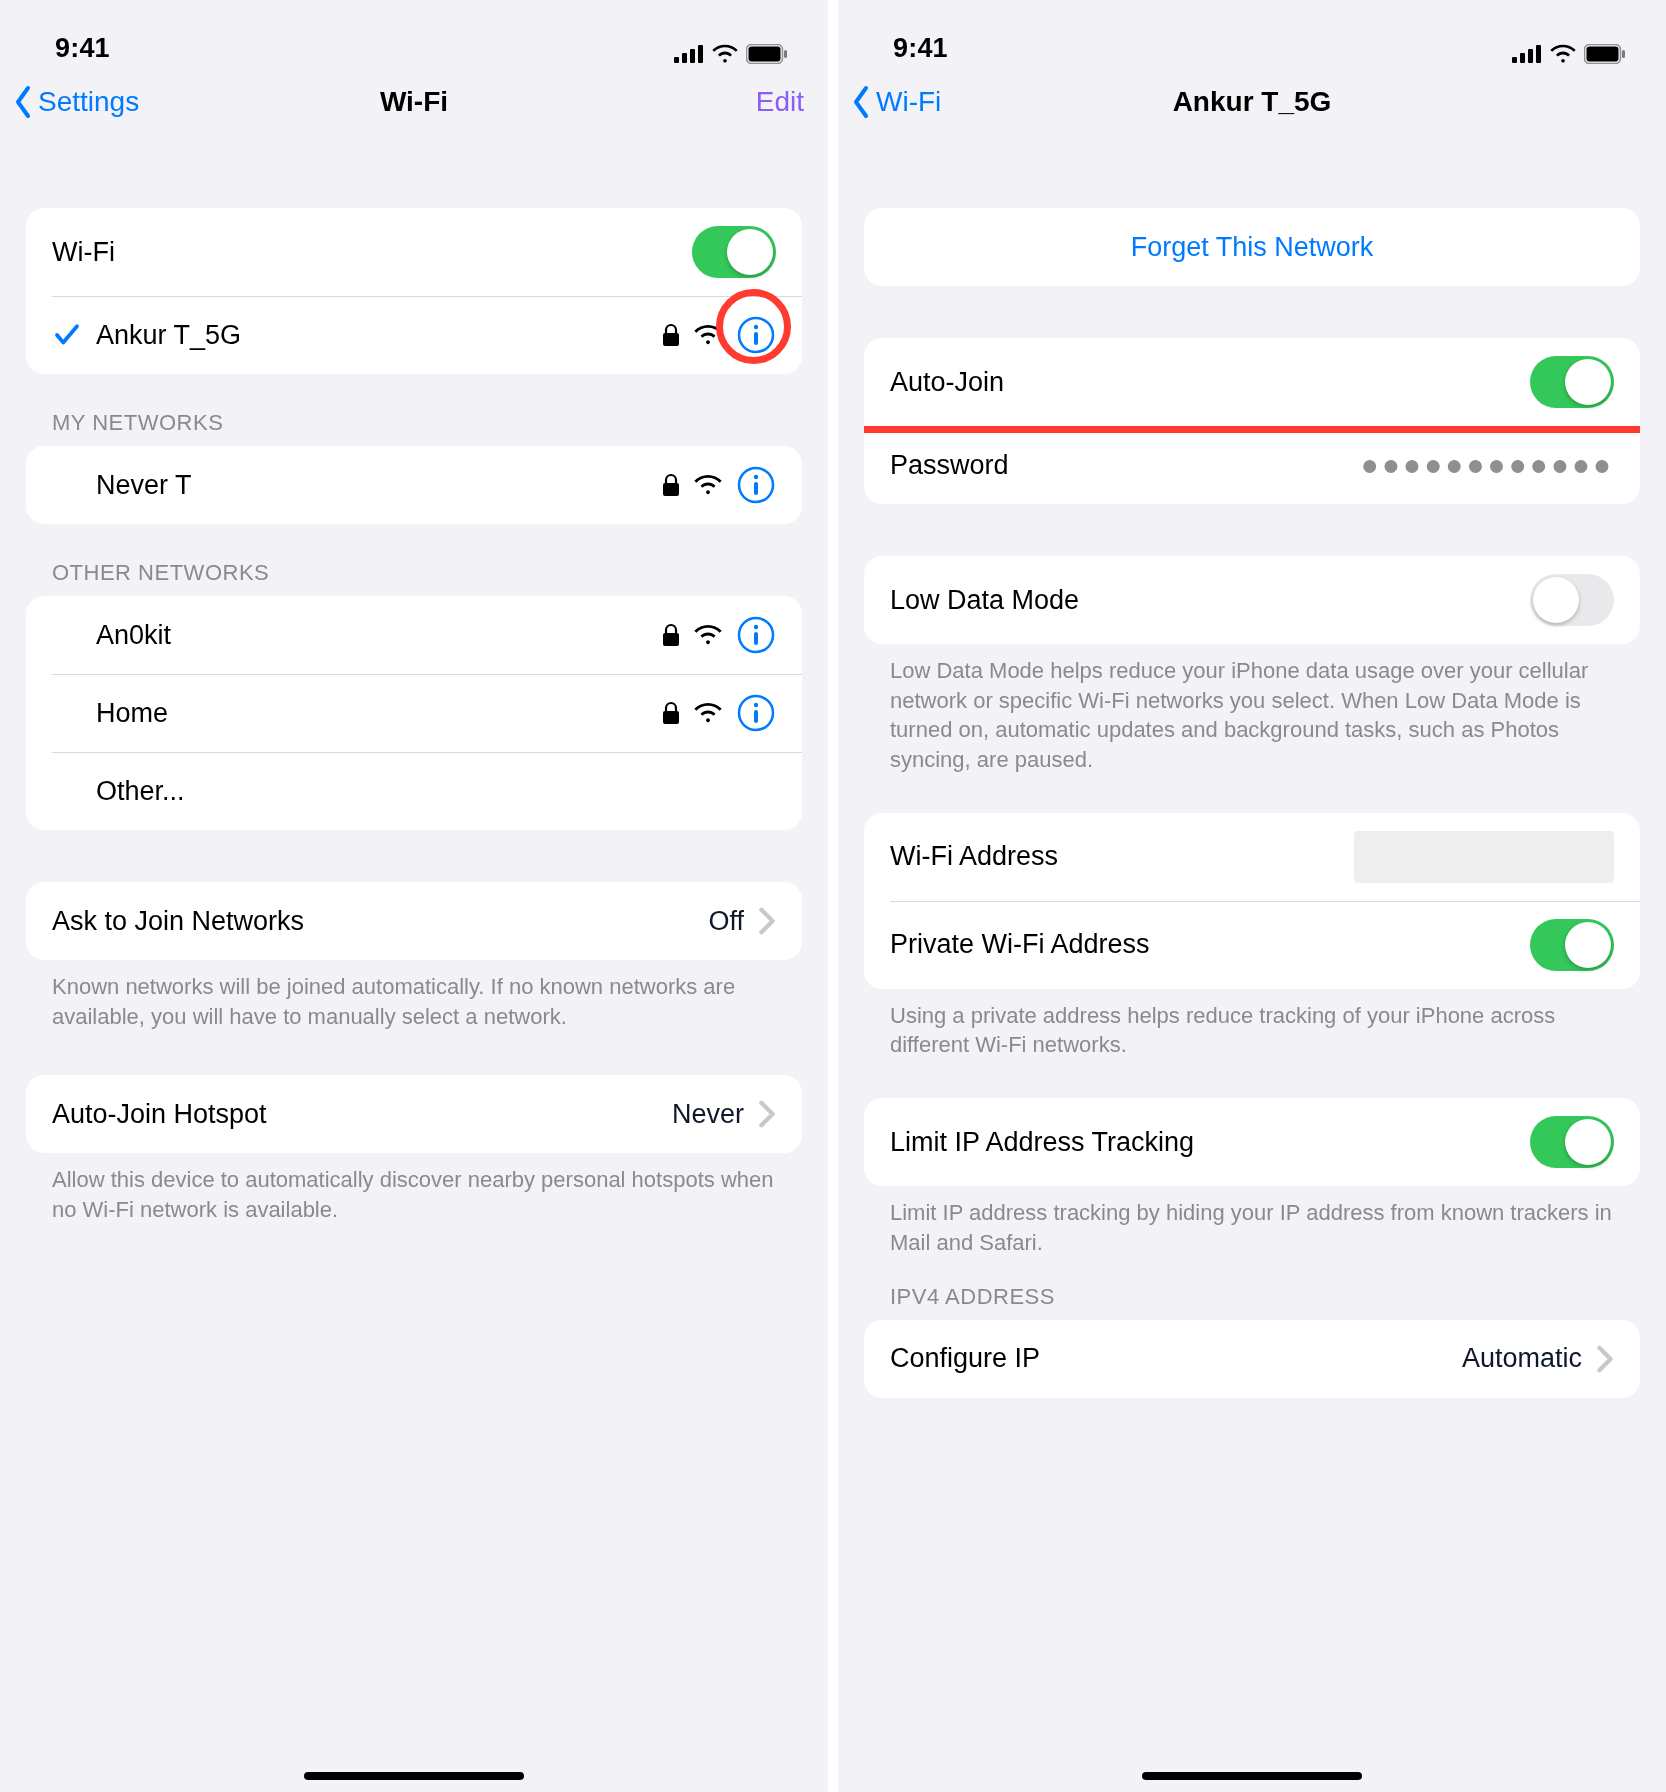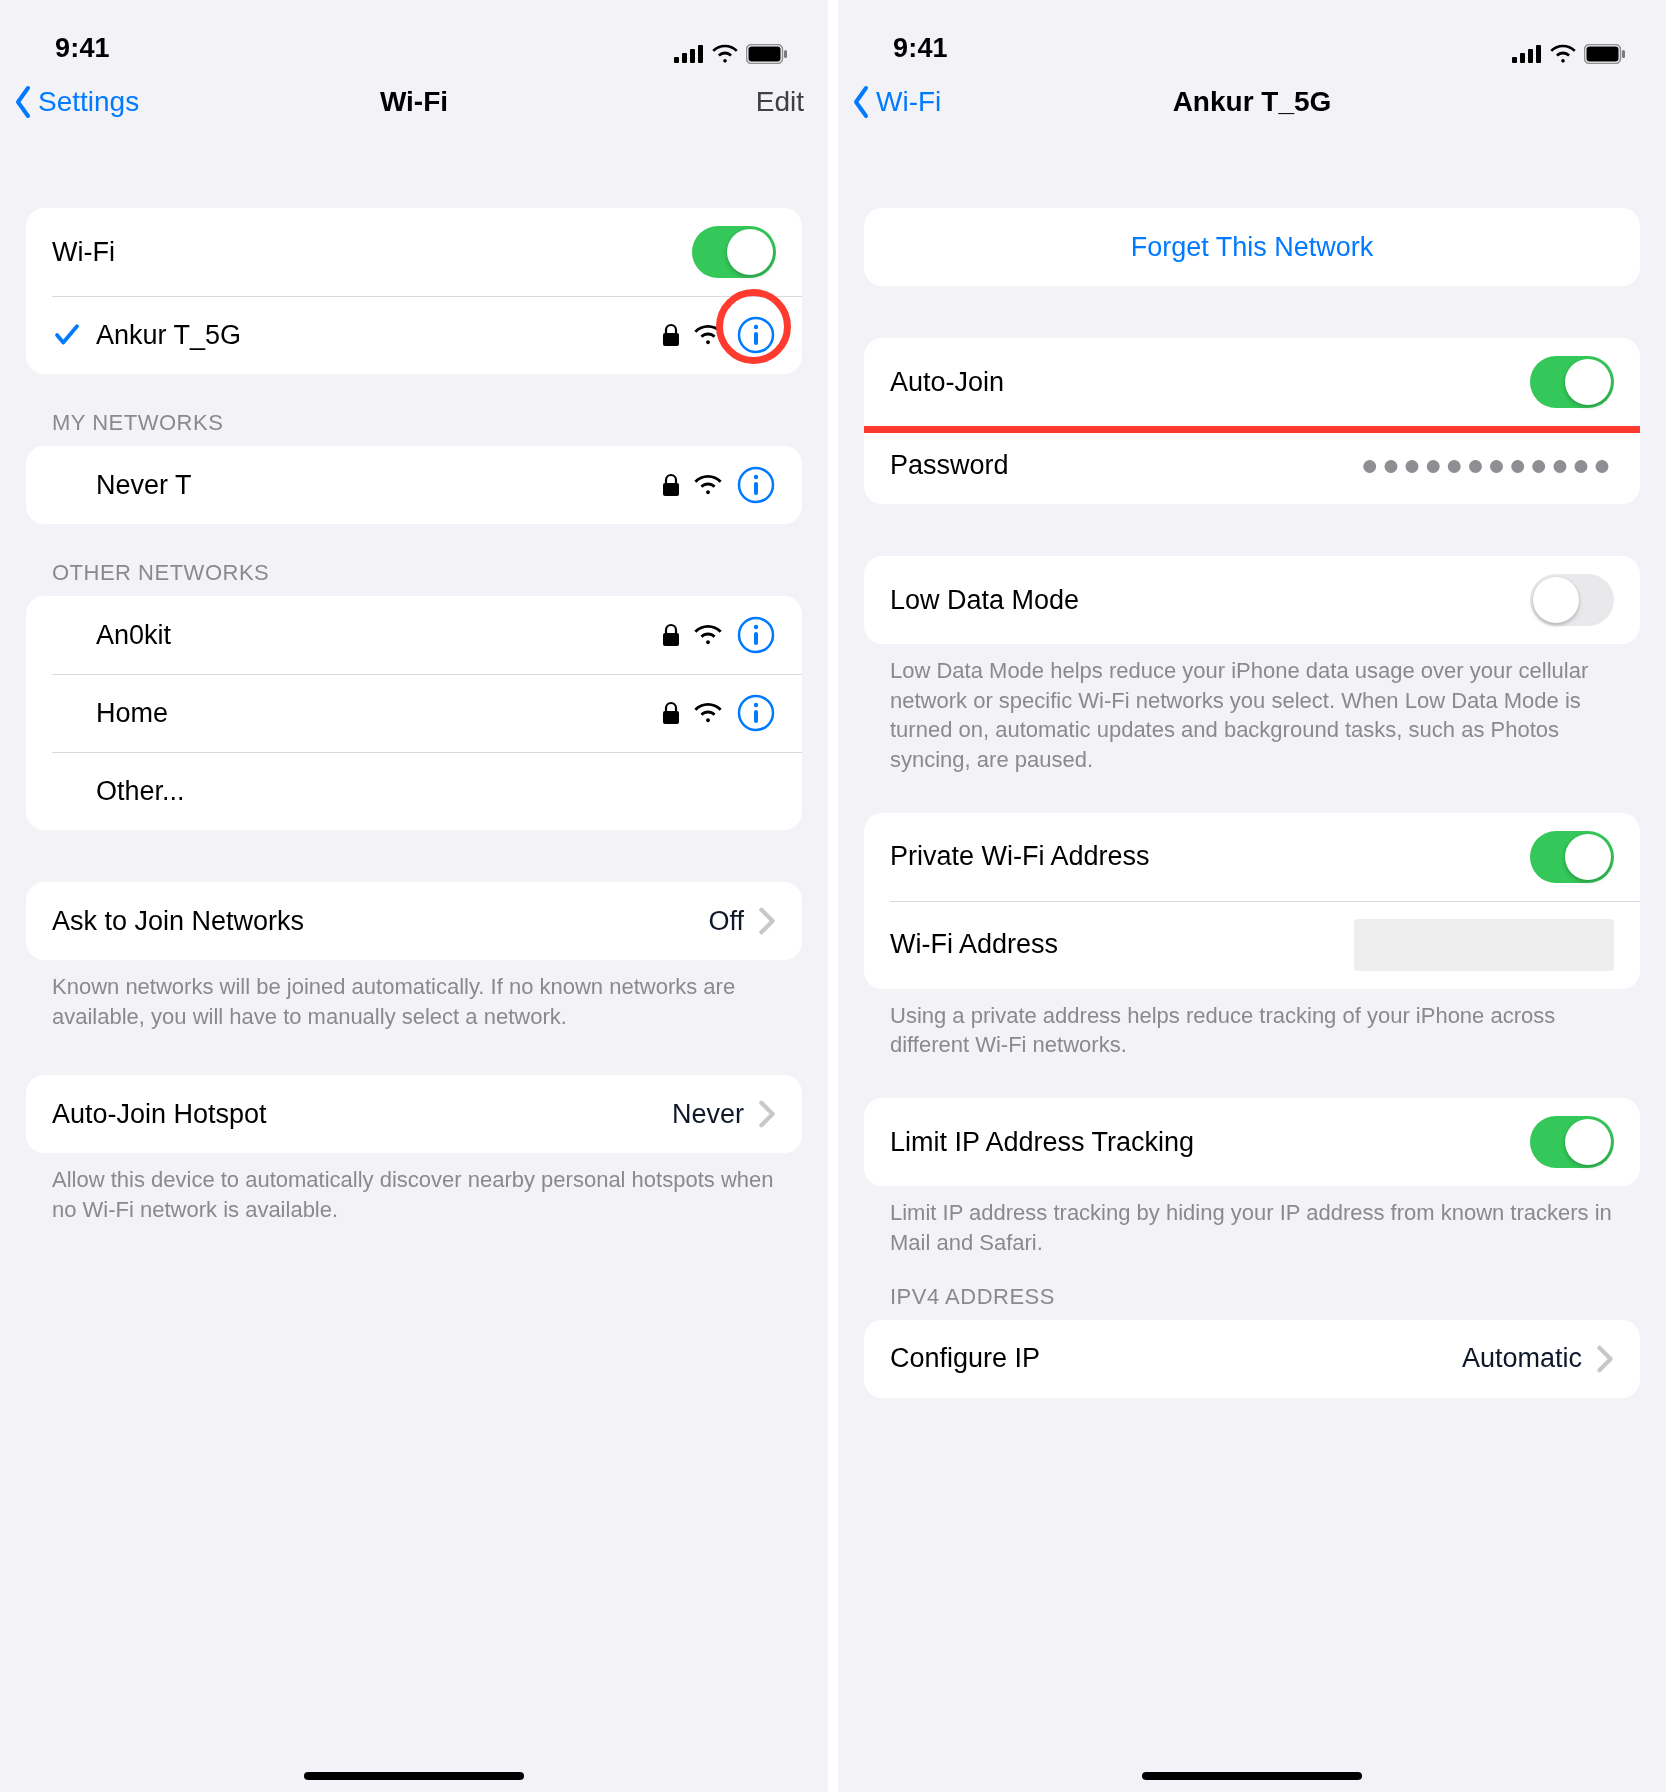--- a/index.html
+++ b/index.html
@@ -49,21 +49,21 @@
   }
   .nav-back {
     display:flex; align-items:center; gap:0px;
     color:#007aff; font-size:28px;
   }
   .nav-back svg { flex-shrink:0; }
   .nav-title {
     position:absolute; left:0; right:0; text-align:center;
     font-size: 28px; font-weight: 600; pointer-events:none;
   }
-  .nav-edit { color:#404040; font-size:28px; }
+  .nav-edit { color:#8b5cf6; font-size:28px; }
   .scroll { flex:1; overflow:hidden; padding: 0 26px; }
   .group-header {
     color:#8a8a8e; font-size:22px; letter-spacing:0.5px;
     padding: 36px 26px 10px 26px;
   }
   .group-header.smallpad { padding-top: 26px; }
   .card {
     background:#fff; border-radius:18px; overflow:hidden;
   }
   .row {
@@ -357,33 +357,33 @@
                 <div class="knob"></div>
               </div>
           </div>
         </div>
       </div>
       <div class="footer-text">Low Data Mode helps reduce your iPhone data usage over your cellular network or specific Wi-Fi networks you select. When Low Data Mode is turned on, automatic updates and background tasks, such as Photos syncing, are paused.</div>
 
       <div style="height:38px;"></div>
       <div class="card">
         <div class="row">
+          <div class="row-label">Wi-Fi Address</div>
+          <div class="row-right">
+            <div class="grey-block"></div>
+          </div>
+        </div>
+        <div class="row">
           <div class="row-label">Private Wi-Fi Address</div>
           <div class="row-right">
             <div class="toggle on">
                 <div class="knob"></div>
               </div>
           </div>
         </div>
-        <div class="row">
-          <div class="row-label">Wi-Fi Address</div>
-          <div class="row-right">
-            <div class="grey-block"></div>
-          </div>
-        </div>
       </div>
       <div class="footer-text">Using a private address helps reduce tracking of your iPhone across different Wi-Fi networks.</div>
 
       <div style="height:38px;"></div>
       <div class="card">
         <div class="row">
           <div class="row-label">Limit IP Address Tracking</div>
           <div class="row-right">
             <div class="toggle on">
                 <div class="knob"></div>

